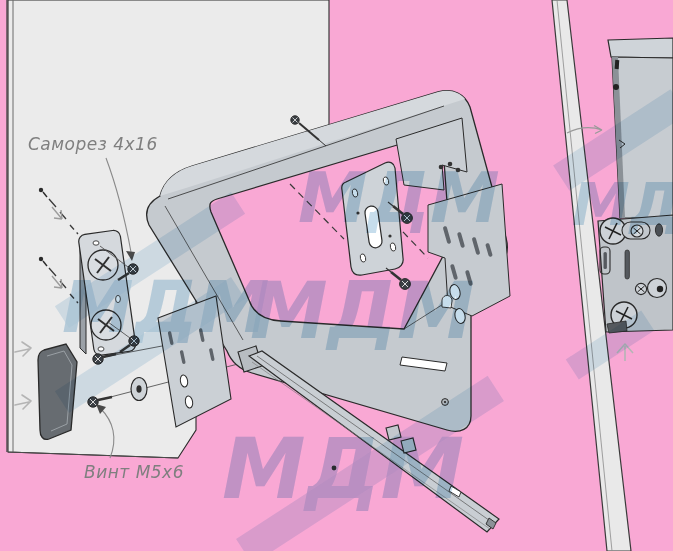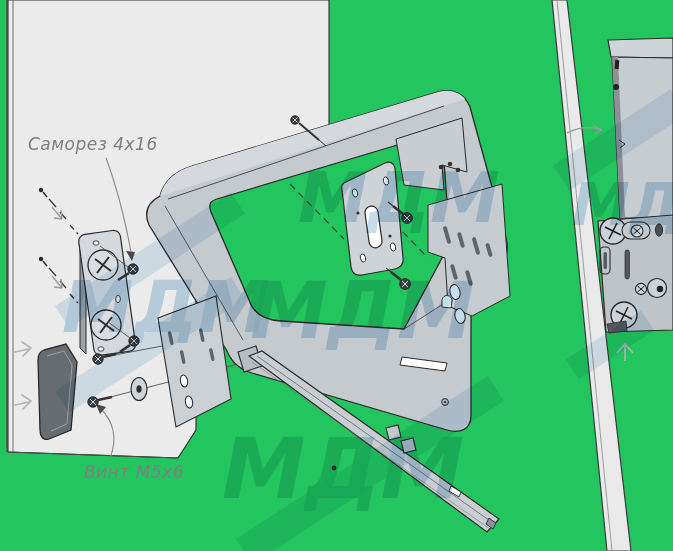--- a/index.html
+++ b/index.html
@@ -1,16 +1,16 @@
 <!DOCTYPE html>
 <html style="--panel: #ebebeb; --metal-light: #d5d9dd; --metal-mid: #c5cacf; --metal-dark: #9ba1a7; --outline: #2a2a2a; --label-text: #7f7f7f; --cap: #676c71; --screw-head: #3a3f44; --watermark-letter: #a5cae2; --watermark-band: #d9e9f4;"><head>
 <meta charset="utf-8">
 <style>
   html,body{margin:0;padding:0;background:#fff;}
-  .stage{position:relative;width:673px;height:551px;background:#22c55e;overflow:hidden;
+  .stage{position:relative;width:673px;height:551px;background:#f9a8d4;overflow:hidden;
          font-family:"DejaVu Sans","Liberation Sans",sans-serif;}
   svg{display:block;}
   .lbl{font-family:"DejaVu Sans","Liberation Sans",sans-serif;font-style:italic;
        font-size:17px;fill:var(--label-text);letter-spacing:.5px;}
   .wm-letter{font-family:"DejaVu Sans","Liberation Sans",sans-serif;font-weight:bold;
        font-style:italic;fill:var(--watermark-letter);}
   .wm{mix-blend-mode:multiply;}
 </style>
 </head>
 <body>

